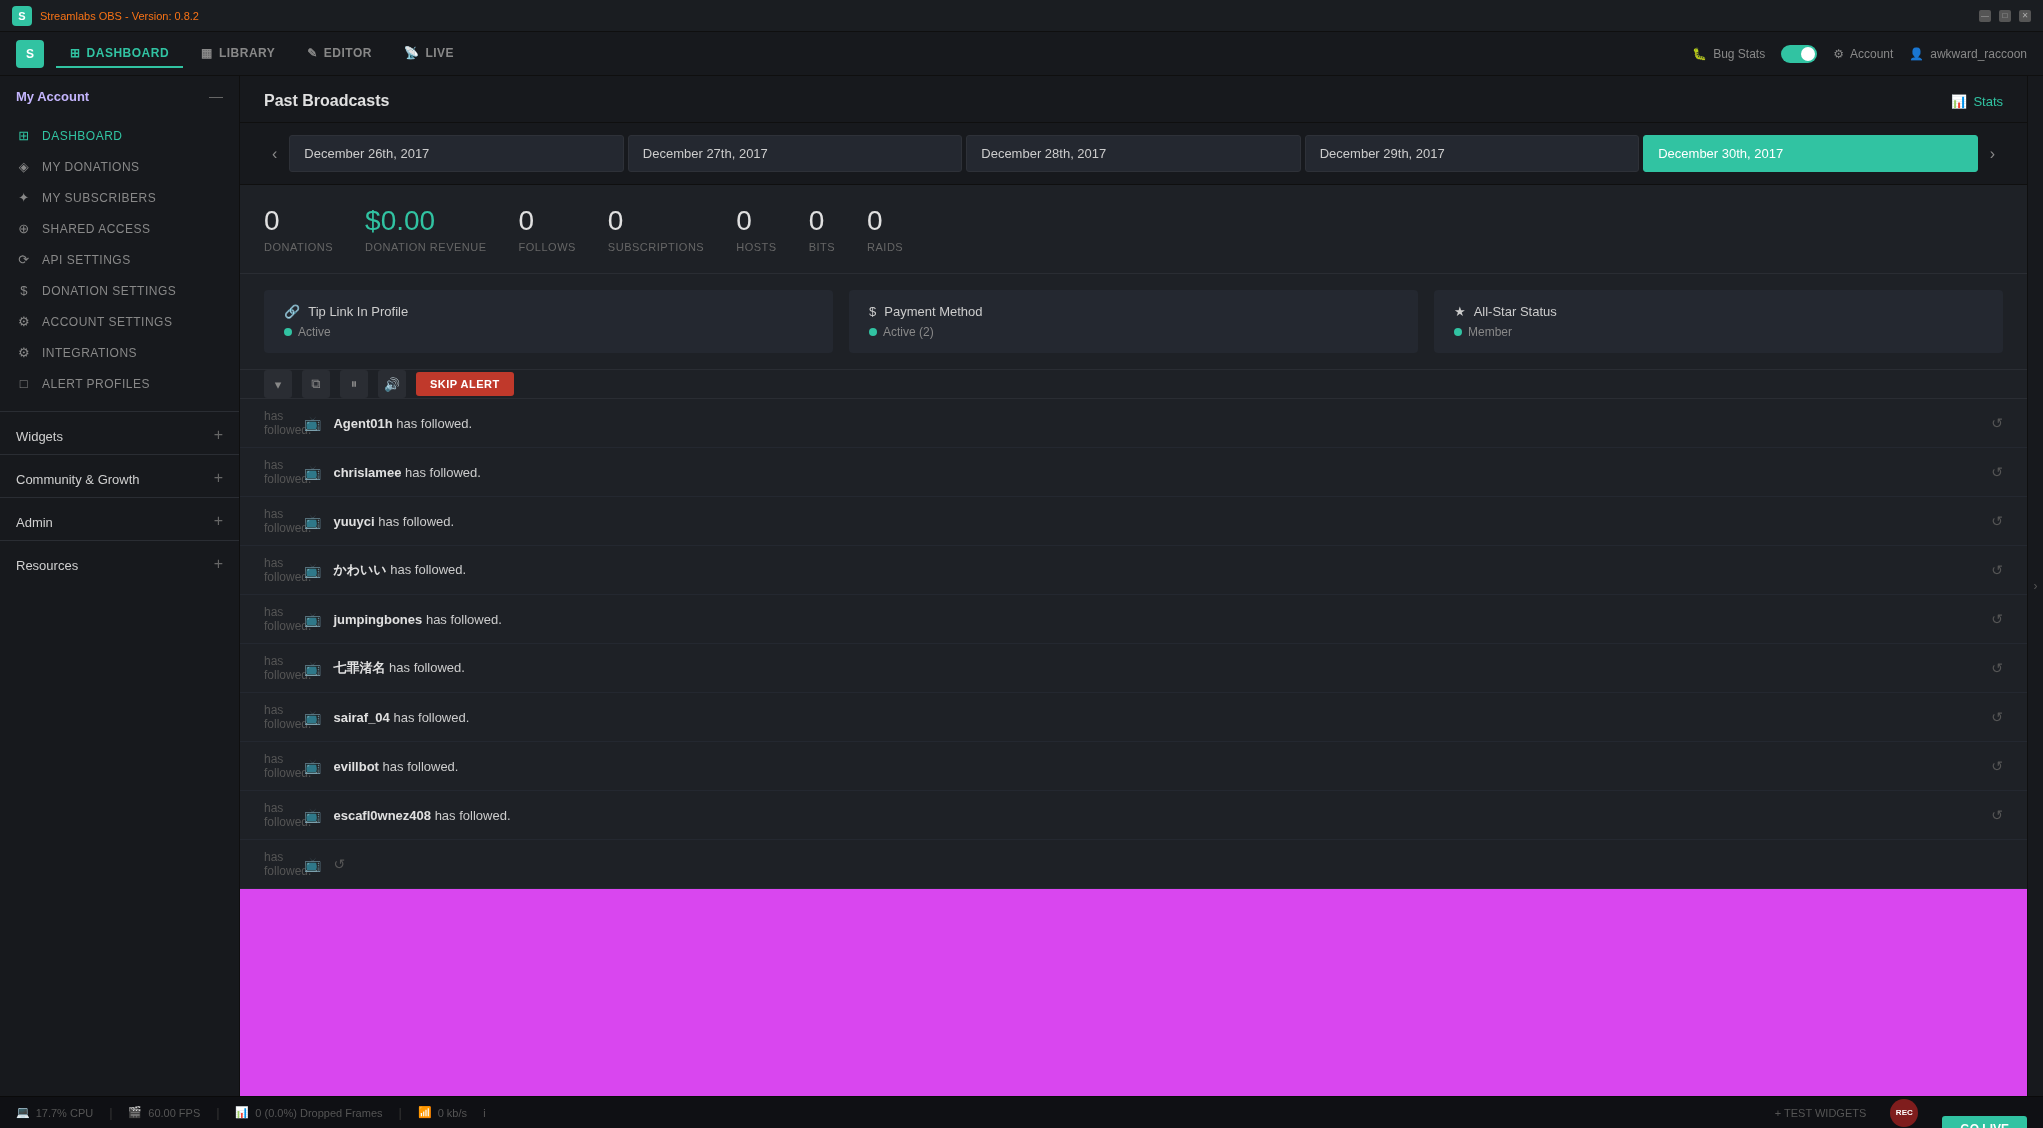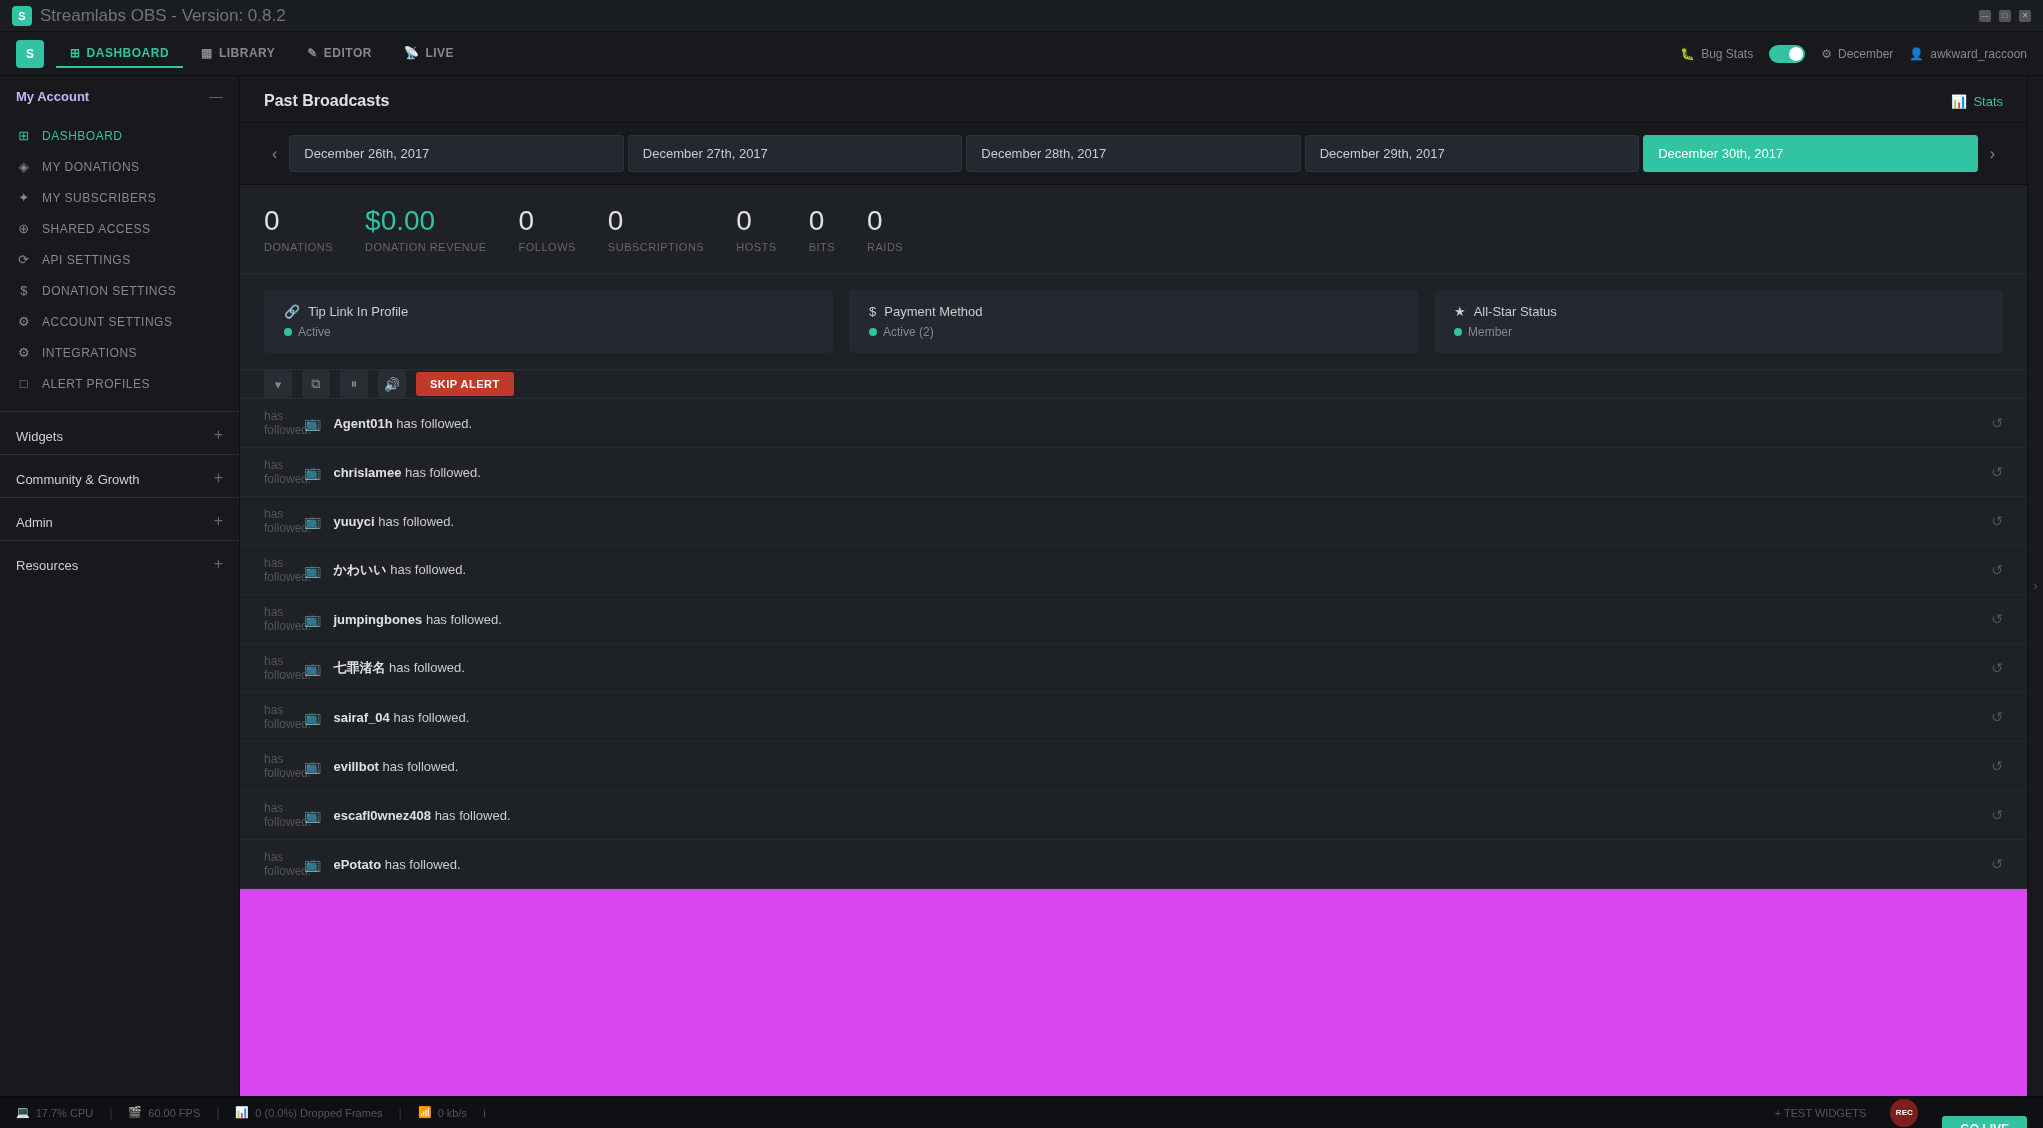--- a/index.html
+++ b/index.html
@@ -29,21 +29,21 @@
       gap: 8px;
     }
     .title-bar-logo {
       width: 20px;
       height: 20px;
       background: #31c3a2;
       border-radius: 4px;
       display: flex; align-items: center; justify-content: center;
       font-size: 11px; font-weight: bold; color: white;
     }
-    .title-bar-title { font-size: 17px; color: #737373; }
+    .title-bar-title { font-size: 11px; color: #f97316; }
     .title-bar-controls { display: flex; gap: 8px; }
     .title-bar-btn {
       width: 12px; height: 12px;
       background: #555; border-radius: 2px;
       cursor: pointer; display: flex; align-items: center; justify-content: center;
       font-size: 8px; color: #aaa;
     }
 
     
     .top-nav {
@@ -262,21 +262,21 @@
     </div>
   </div>
   <div class="top-nav-right">
     <div class="nav-right-item">
       <span>🐛</span>
       <span>Bug Stats</span>
     </div>
     <div class="toggle"></div>
     <div class="nav-right-item">
       <span>⚙</span>
-      <span>December</span>
+      <span>Account</span>
     </div>
     <div class="nav-right-item">
       <span>👤</span>
       <span>awkward_raccoon</span>
     </div>
   </div>
 </div>
 
 <div class="main-layout">
 
@@ -491,21 +491,20 @@
         </div>
         <div class="event-row">
           <span class="event-time">has followed.</span>
           <span class="event-icon">📺</span>
           <span class="event-text"><strong>escafl0wnez408</strong> <span>has followed.</span></span>
           <span class="event-replay">↺</span>
         </div>
         <div class="event-row">
           <span class="event-time">has followed.</span>
           <span class="event-icon">📺</span>
-          <span class="event-text"><strong>ePotato</strong> <span>has followed.</span></span>
           <span class="event-replay">↺</span>
         </div>
       </div>
     </div>
   </div>
 
   <div class="right-handle">
     <span>›</span>
   </div>
 </div>

